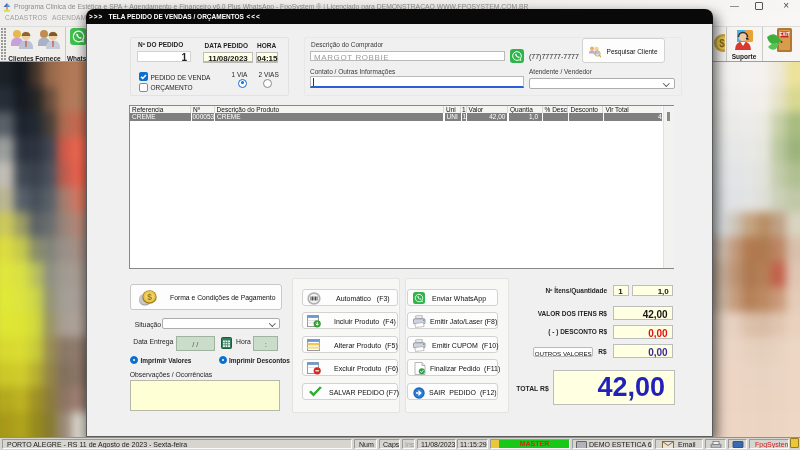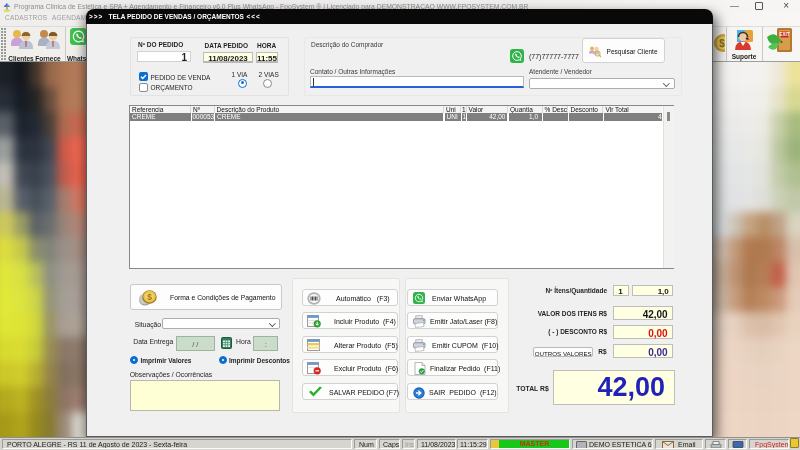--- a/index.html
+++ b/index.html
@@ -381,39 +381,42 @@
     <div class="abs panelline" style="left:44px;top:28px;width:157px;height:57px;"></div>
     <div class="abs panelline" style="left:218px;top:28px;width:376px;height:57px;border-color:#e8e8e6;"></div>
 
     <label class="abs b" style="left:52px;top:32px;">Nº DO PEDIDO</label>
     <div class="abs wbox" style="left:51px;top:41.5px;width:54px;height:11.5px;border-color:#d2d2d0;">
       <span style="position:absolute;right:3px;top:0px;font-size:10px;font-weight:bold;color:#222">1</span>
     </div>
     <label class="abs b" style="left:118.5px;top:33px;">DATA PEDIDO</label>
     <div class="abs ybox" style="left:117px;top:42.5px;width:50px;height:11px;font-size:8px;text-align:center;padding-top:1px;border-bottom:2px solid #b8b8b6;">11/08/2023</div>
     <label class="abs b" style="left:171px;top:33px;">HORA</label>
-    <div class="abs ybox" style="left:170px;top:42.5px;width:22px;height:11px;font-size:8px;text-align:center;padding-top:1px;border-bottom:2px solid #b8b8b6;">11:55</div>
+    <div class="abs ybox" style="left:170px;top:42.5px;width:22px;height:11px;font-size:8px;text-align:center;padding-top:1px;border-bottom:2px solid #b8b8b6;">04:15</div>
 
     <div class="abs" style="left:53px;top:63px;width:9px;height:9px;background:#0b6fd0;border-radius:2px;">
       <svg width="9" height="9" viewBox="0 0 9 9">
           <path d="M2 4.7 L3.7 6.4 L7 2.9" fill="none" stroke="#fff" stroke-width="1.5"></path>
         </svg>
     </div>
     <label class="abs s" style="left:64.5px;top:64.5px;">PEDIDO DE VENDA</label>
     <div class="abs" style="left:53px;top:73.5px;width:9px;height:9px;background:#fff;border:1px solid #8a8a8a;border-radius:2px;box-sizing:border-box;"></div>
     <label class="abs s" style="left:64.5px;top:75px;">ORÇAMENTO</label>
 
     <label class="abs s" style="left:145.5px;top:61.5px;">1 VIA</label>
     <label class="abs s" style="left:172.5px;top:61.5px;">2 VIAS</label>
     <div class="abs" style="left:152.3px;top:69.9px;width:9px;height:9px;border:1.6px solid #0b6fd0;border-radius:50%;box-sizing:border-box;background:#fff;">
       <span style="position:absolute;left:1.4px;top:1.4px;width:3px;height:3px;background:#0b6fd0;border-radius:50%"></span>
     </div>
     <div class="abs" style="left:177px;top:69.9px;width:9px;height:9px;border:1px solid #8a8a8a;border-radius:50%;box-sizing:border-box;background:#fff;"></div>
 
     <label class="abs s" style="left:225px;top:32.2px;color:#3a3a3a;">Descrição do Comprador</label>
+    <div class="abs wbox" style="left:224px;top:41.5px;width:195px;height:10.5px;">
+      <span style="position:absolute;left:3px;top:1px;font-size:8px;color:#9b9b9b;letter-spacing:.6px;">MARGOT ROBBIE</span>
+    </div>
     <svg class="abs" width="14" height="14" viewBox="0 0 24 24" style="left:424px;top:39.5px">
       <rect x="0" y="0" width="24" height="24" rx="5" fill="#2fb34a"></rect>
       <path d="M12 4.5 a7.5 7.5 0 1 0 3.8 14 l3 0.8 -0.9 -2.8 a7.5 7.5 0 0 0 -5.9 -12" fill="none" stroke="#fff" stroke-width="1.7"></path>
       <path d="M9.3 8.2 c2 -1 2 1.6 2.6 2.2 -1.4 1.4 1.8 3.4 2.6 2.6 1 -0.8 2.8 0.6 1.6 1.8 -2.8 2.2 -9 -4.4 -6.8 -6.6" fill="#fff"></path>
     </svg>
     <label class="abs s" style="left:443px;top:43.5px;font-size:7px;">(77)77777-7777</label>
     <div class="abs btn" style="left:495.6px;top:28.7px;width:83px;height:25px;">
       <svg style="position:absolute;left:5px;top:6px" width="13" height="13" viewBox="0 0 13 13">
         <circle cx="4" cy="3.5" r="2" fill="#e8b84a"></circle>
           <path d="M1 8.5 Q1 5.2 4 5.2 Q7 5.2 7 8.5 Z" fill="#caa0d8"></path>

